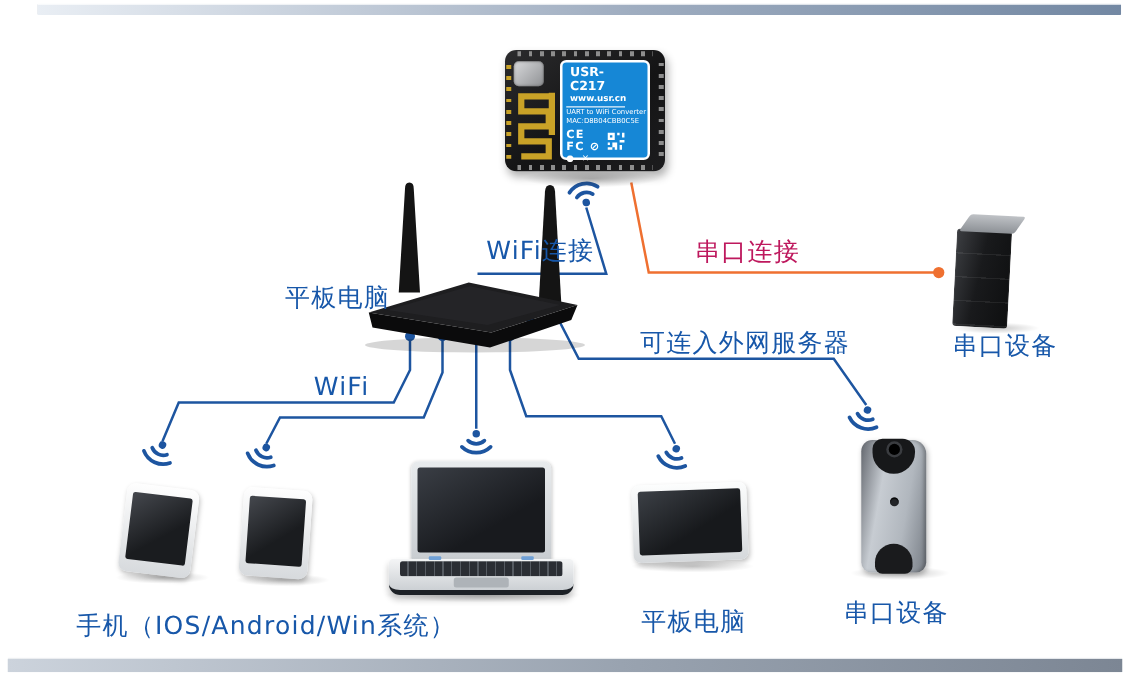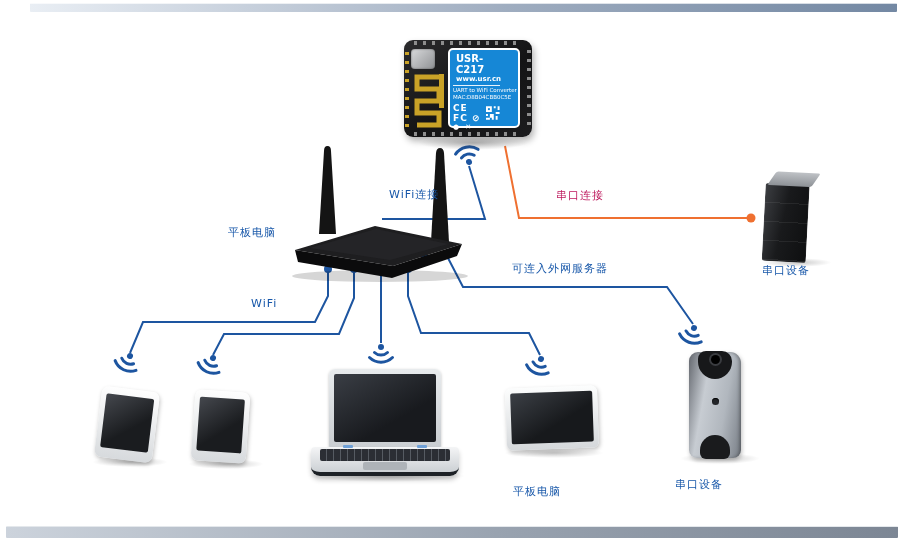--- a/index.html
+++ b/index.html
@@ -10,21 +10,21 @@
   
   .bar-top{position:absolute;left:30px;right:3px;top:3px;height:8px;
     background:linear-gradient(to right,#e9eef4,#9fadc0 55%,#7388a3);
     border-top:1px solid rgba(255,255,255,.7);border-radius:1px;}
   .bar-bottom{position:absolute;left:6px;right:2px;top:526px;height:11px;
     background:linear-gradient(to right,#ccd3dc,#99a3b0 55%,#7c8694);
     border-top:1px solid #e4e8ec;border-radius:1px;}
   
   svg.layer{position:absolute;left:0;top:0;z-index:1;}
   
-  .lbl{position:absolute;z-index:5;color:#1757a9;font-size:11px;letter-spacing:1px;white-space:nowrap;}
+  .lbl{position:absolute;z-index:5;color:#1757a9;font-size:20px;letter-spacing:1px;white-space:nowrap;}
   .lbl.orange{color:#be185d;}
   
   .chip{position:absolute;left:404px;top:40px;width:128px;height:97px;z-index:4;
     background:linear-gradient(145deg,#2b2b2d,#141415 55%,#1c1c1e);border-radius:9px;
     box-shadow:2px 4px 7px rgba(0,0,0,.3);}
   .chip .pads-top,.chip .pads-bottom{position:absolute;left:10px;right:10px;height:4px;
     background:repeating-linear-gradient(90deg,#8d8d8d 0 3px,transparent 3px 9px);}
   .chip .pads-top{top:1px;} .chip .pads-bottom{bottom:1px;}
   .chip .pads-right{position:absolute;top:10px;bottom:10px;right:1px;width:4px;
     background:repeating-linear-gradient(180deg,#8d8d8d 0 3px,transparent 3px 9px);}
@@ -248,16 +248,17 @@
     <div class="top"></div>
     <div class="front"></div>
   </div>
 
   <div class="lbl" style="left:228px;top:225px;">平板电脑</div>
   <div class="lbl" style="left:389px;top:187px;">WiFi连接</div>
   <div class="lbl orange" style="left:556px;top:188px;">串口连接</div>
   <div class="lbl" style="left:512px;top:261px;">可连入外网服务器</div>
   <div class="lbl" style="left:231px;top:297px;margin-left:20px;">WiFi</div>
   <div class="lbl" style="left:762px;top:263px;">串口设备</div>
+  <div class="lbl" style="left:61px;top:487px;">手机（IOS/Android/Win系统）</div>
   <div class="lbl" style="left:513px;top:484px;">平板电脑</div>
   <div class="lbl" style="left:675px;top:477px;">串口设备</div>
 
 </div>
 
 </body></html>

